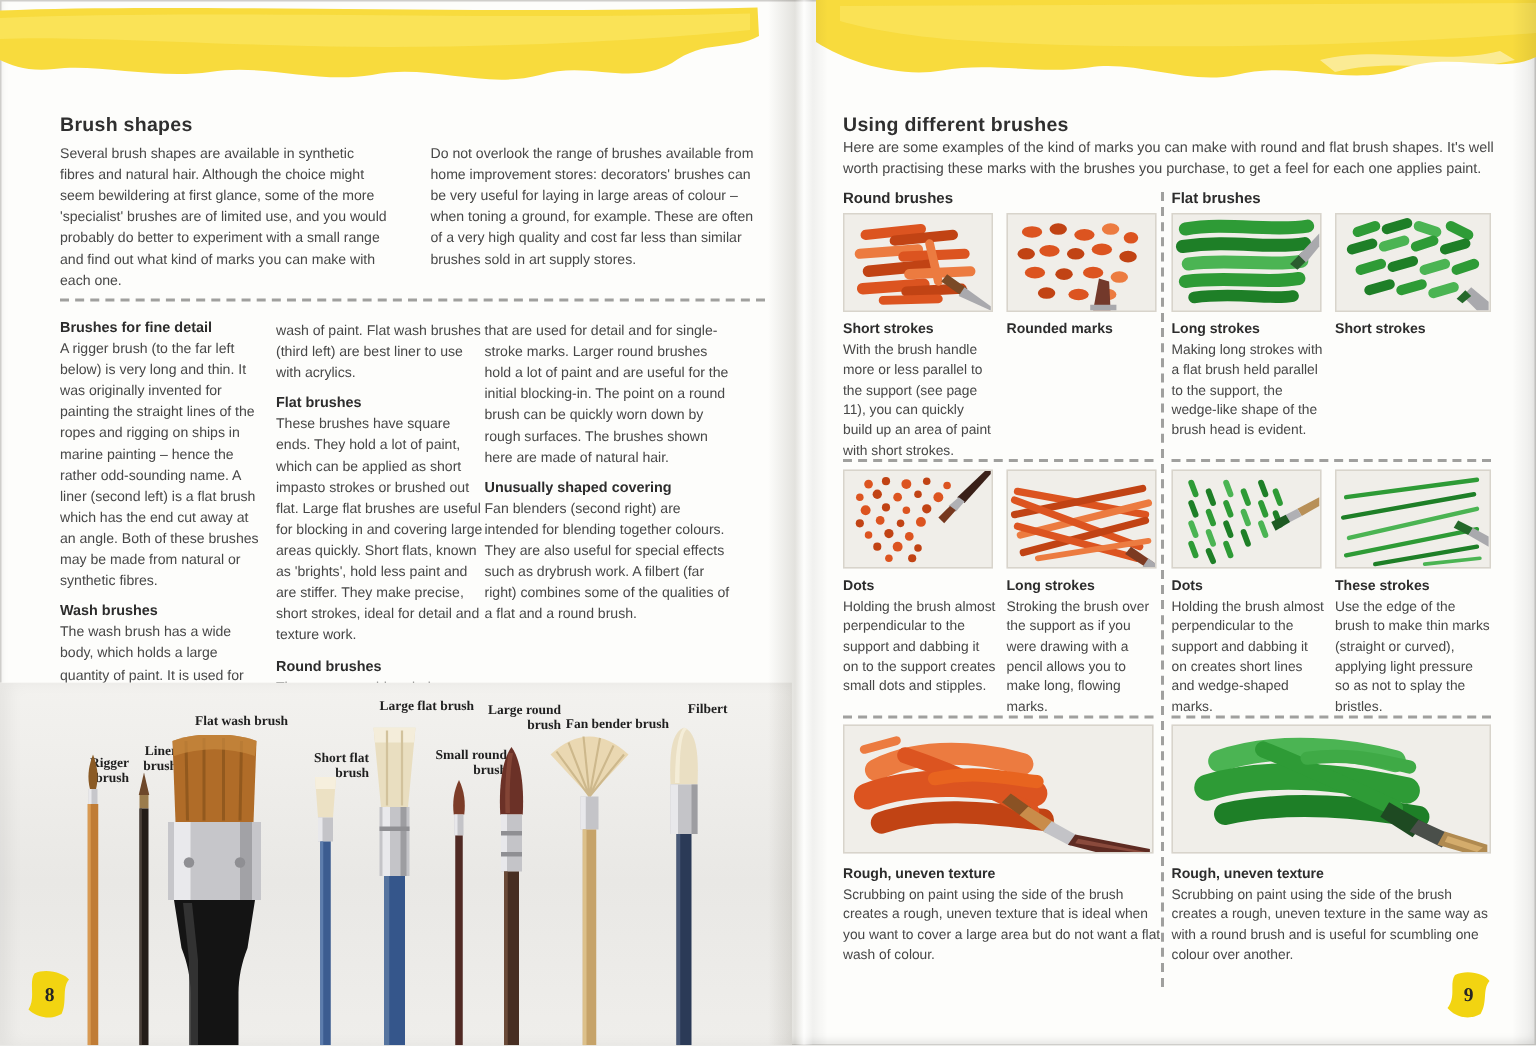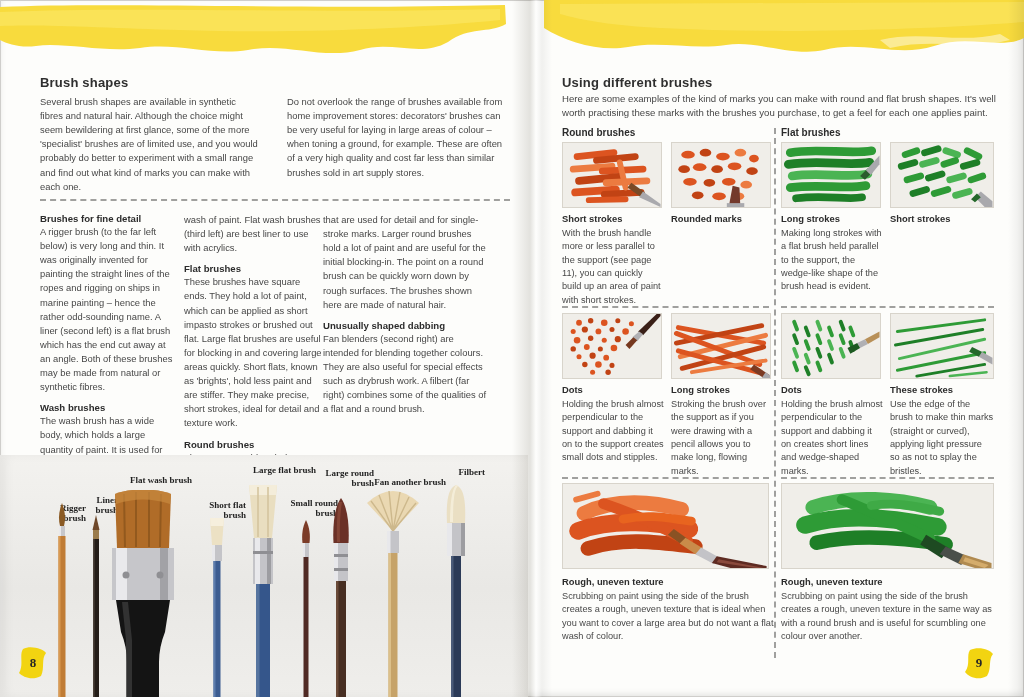--- a/index.html
+++ b/index.html
@@ -63,34 +63,34 @@
     <div class="abs" style="left:184px;top:213px;width:138px">
       <p class="body">wash of paint. Flat wash brushes (third left) are best liner to use with acrylics.</p>
       <div class="colhead">Flat brushes</div>
       <p class="body">These brushes have square ends. They hold a lot of paint, which can be applied as short impasto strokes or brushed out flat. Large flat brushes are useful for blocking in and covering large areas quickly. Short flats, known as 'brights', hold less paint and are stiffer. They make precise, short strokes, ideal for detail and texture work.</p>
       <div class="colhead">Round brushes</div>
       <p class="body">These are round-headed brushes</p>
     </div>
 
     <div class="abs" style="left:323px;top:213px;width:164px">
       <p class="body">that are used for detail and for single-stroke marks. Larger round brushes hold a lot of paint and are useful for the initial blocking-in. The point on a round brush can be quickly worn down by rough surfaces. The brushes shown here are made of natural hair.</p>
-      <div class="colhead">Unusually shaped dabbing</div>
+      <div class="colhead">Unusually shaped covering</div>
       <p class="body">Fan blenders (second right) are intended for blending together colours. They are also useful for special effects such as drybrush work. A filbert (far right) combines some of the qualities of a flat and a round brush.</p>
     </div>
 
     <div class="abs photo" style="left:0;top:455px;width:528px;height:242px">
 
       <div class="abs blabel" style="left:40px;top:48px;width:46px">Rigger brush</div>
       <div class="abs blabel" style="left:74px;top:40px;width:44px">Liner brush</div>
       <div class="abs blabel" style="left:88px;top:20px;width:104px">Flat wash brush</div>
       <div class="abs blabel" style="left:186px;top:45px;width:60px">Short flat brush</div>
       <div class="abs blabel" style="left:208px;top:10px;width:108px">Large flat brush</div>
       <div class="abs blabel" style="left:274px;top:43px;width:64px">Small round brush</div>
       <div class="abs blabel" style="left:308px;top:13px;width:66px">Large round brush</div>
-      <div class="abs blabel" style="left:338px;top:22px;width:108px">Fan another brush</div>
+      <div class="abs blabel" style="left:338px;top:22px;width:108px">Fan bender brush</div>
       <div class="abs blabel" style="left:425px;top:12px;width:60px">Filbert</div>
 
       <svg class="abs" style="left:50px;top:48px" width="24" height="194" viewBox="0 0 24 194">
         <path d="M12,0 C15,8 16,15 14,23 L10,23 C8,15 9,8 12,0 Z" fill="#8a5a24"></path>
         <rect x="9" y="23" width="6" height="10" fill="#c7c7cb"></rect>
           <rect x="9" y="23" width="2" height="10" fill="#e9e9ec"></rect>
         <rect x="8.5" y="33" width="7" height="161" fill="#c07c35"></rect>
           <rect x="8.5" y="33" width="2" height="161" fill="#d99a52"></rect>
       </svg>
 

